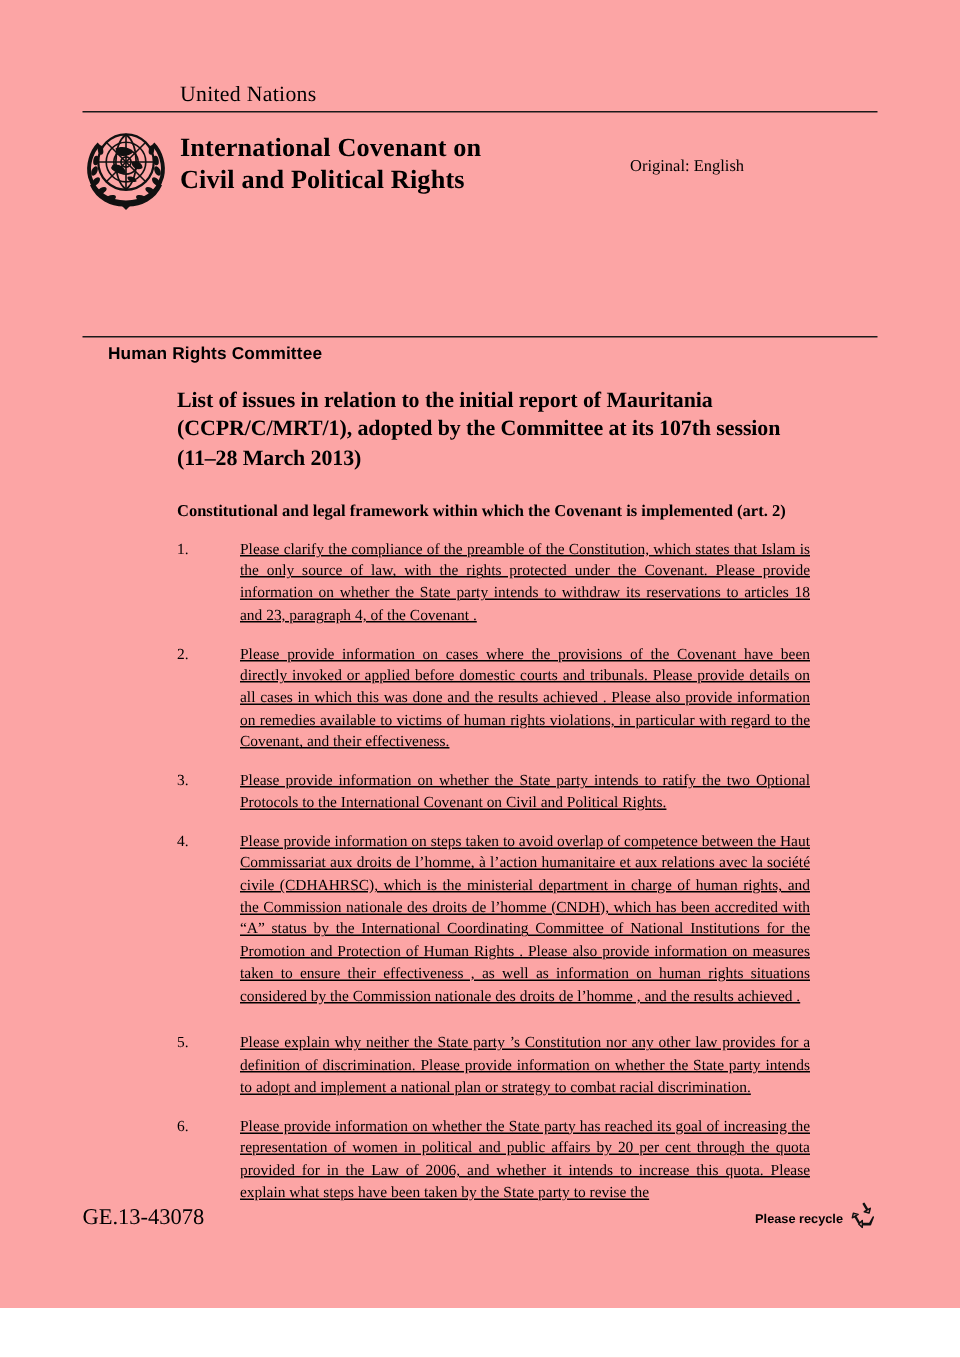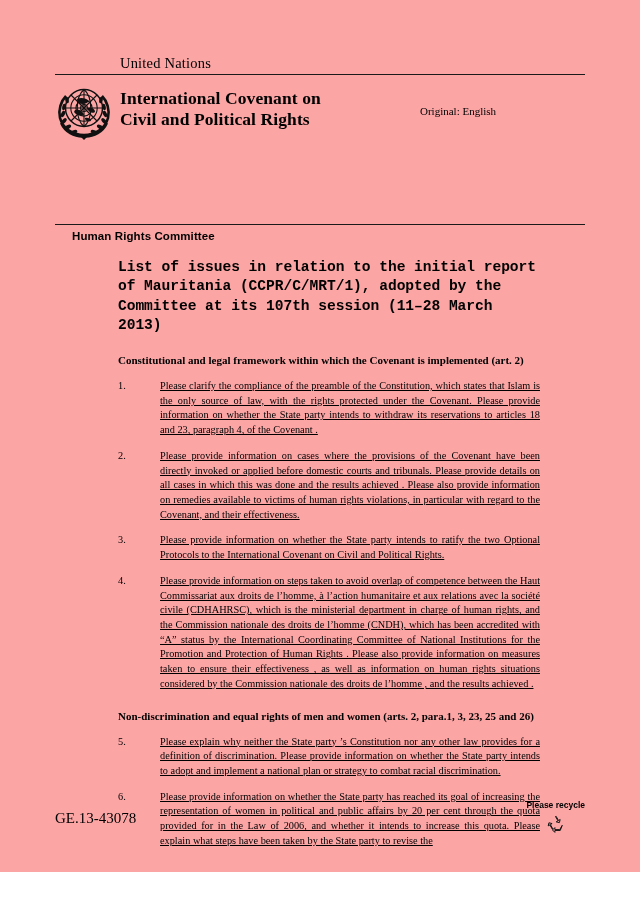--- a/index.html
+++ b/index.html
@@ -108,21 +108,21 @@
   }
 
   
   .content {
     position: absolute;
     left: 118px;
     top: 258px;
     width: 422px;
   }
   .doc-title {
-    font-family: Liberation Mono, monospace;
+    font-family: Liberation Serif, serif;
     font-weight: bold;
     font-size: 14.6px;
     line-height: 1.32;
     margin: 0 0 18px 0;
     letter-spacing: -0.05px;
   }
   .section-heading {
     font-family: "Liberation Serif", serif;
     font-weight: bold;
     font-size: 11px;
@@ -160,21 +160,20 @@
     justify-content: space-between;
   }
   .job-number {
     font-family: "Liberation Serif", serif;
     font-size: 15px;
   }
   .recycle {
     display: flex;
     align-items: center;
     gap: 4px;
-    flex-direction: column;
   }
   .recycle-label {
     font-family: "Liberation Sans", sans-serif;
     font-weight: bold;
     font-size: 8.5px;
   }
 </style>
 </head>
 <body>
 
@@ -275,21 +274,20 @@
       <span class="ptext">Please provide information on whether the State party intends to ratify the two Optional Protocols to the International Covenant on Civil and Political Rights.</span>
     </div>
 
     <div class="para">
       <span class="num">4.</span>
       <span class="ptext">Please provide information on steps taken to avoid overlap of competence between the Haut Commissariat aux droits de l’homme, à l’action humanitaire et aux relations avec la société civile (CDHAHRSC), which is the ministerial department in charge of human rights, and the Commission nationale des droits de l’homme (CNDH), which has been accredited with “A” status by the International Coordinating Committee of National Institutions for the Promotion and Protection of Human Rights . Please also provide information on measures taken to ensure their effectiveness , as well as information on human rights situations considered by the Commission nationale des droits de l’homme , and the results achieved .</span>
     </div>
 
     <div class="sec-gap"></div>
 
-    <div class="section-heading">Non-discrimination and equal rights of men and women (arts. 2, para.1, 3, 23, 25 and 26)</div>
 
     <div class="para">
       <span class="num">5.</span>
       <span class="ptext">Please explain why neither the State party ’s Constitution nor any other law provides for a definition of discrimination. Please provide information on whether the State party intends to adopt and implement a national plan or strategy to combat racial discrimination.</span>
     </div>
 
     <div class="para">
       <span class="num">6.</span>
       <span class="ptext">Please provide information on whether the State party has reached its goal of increasing the representation of women in political and public affairs by 20 per cent through the quota provided for in the Law of 2006, and whether it intends to increase this quota. Please explain what steps have been taken by the State party to revise the</span>
     </div>

